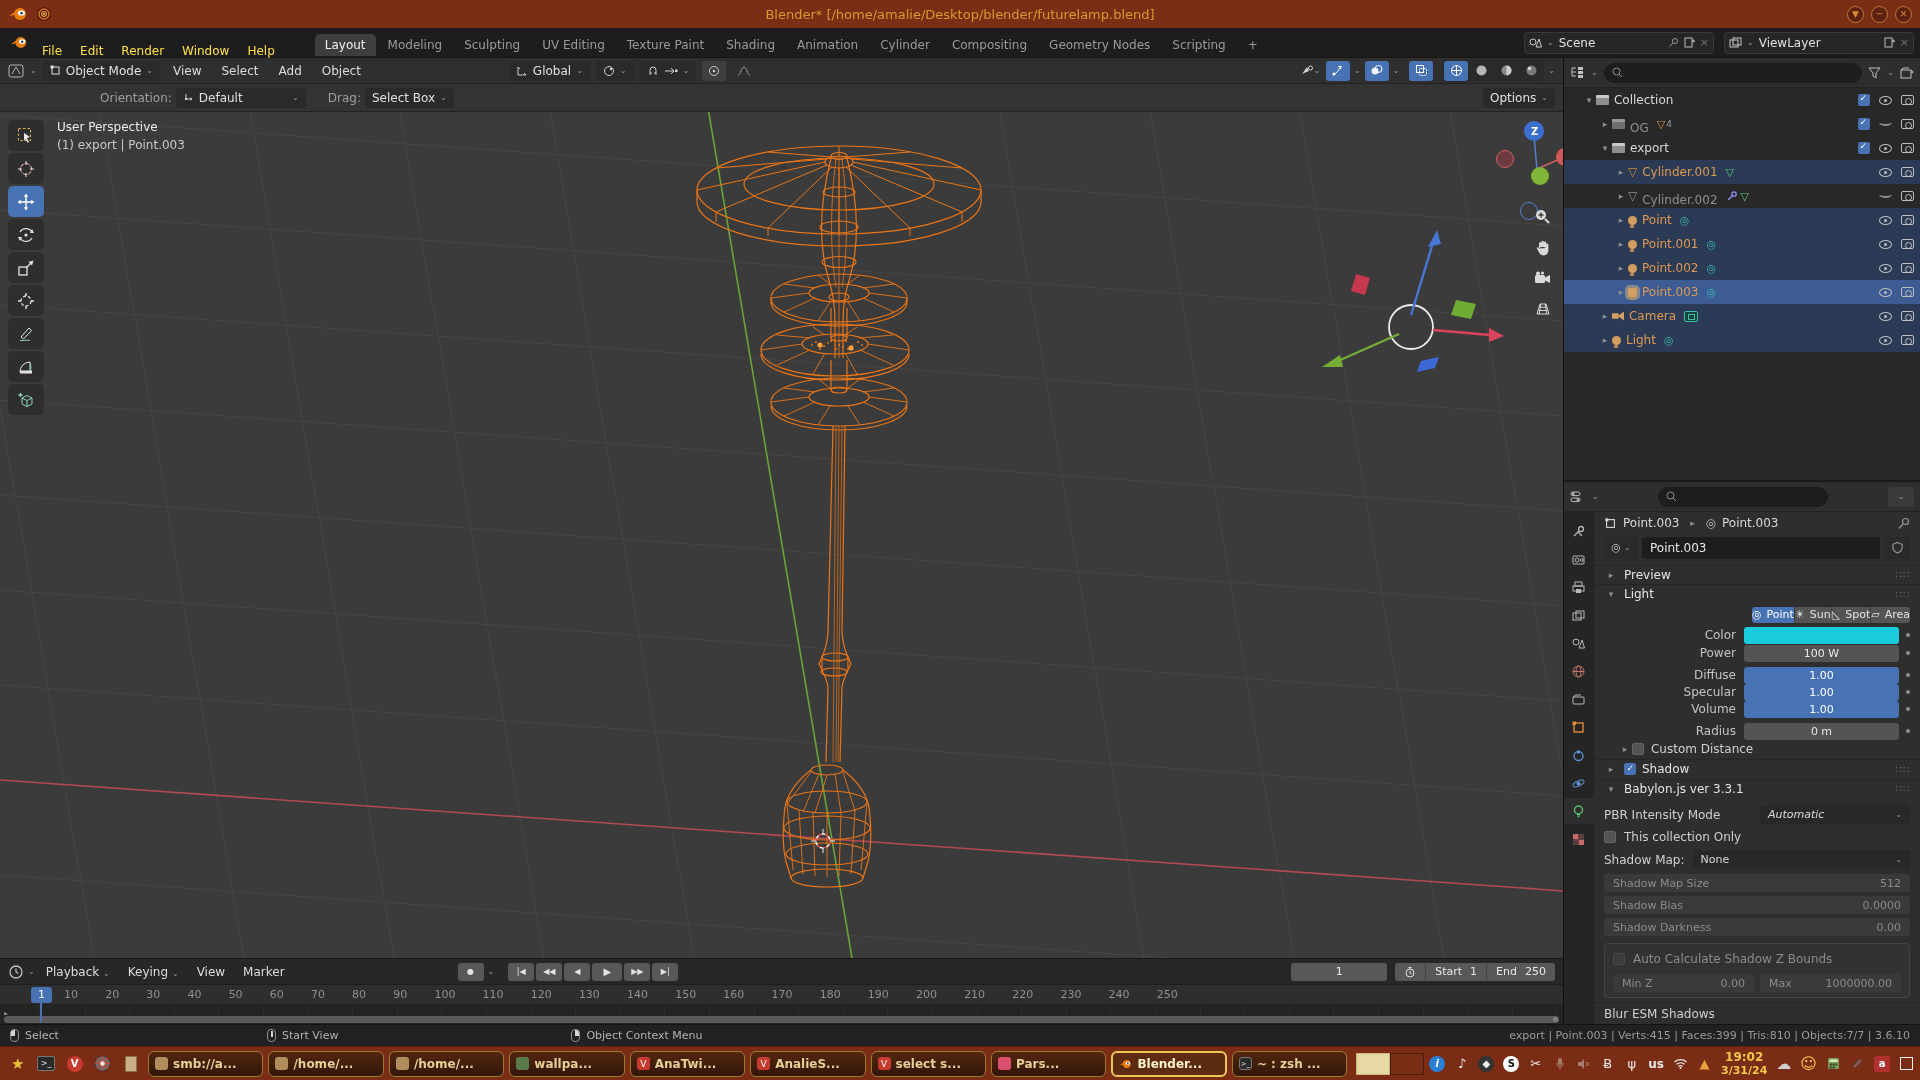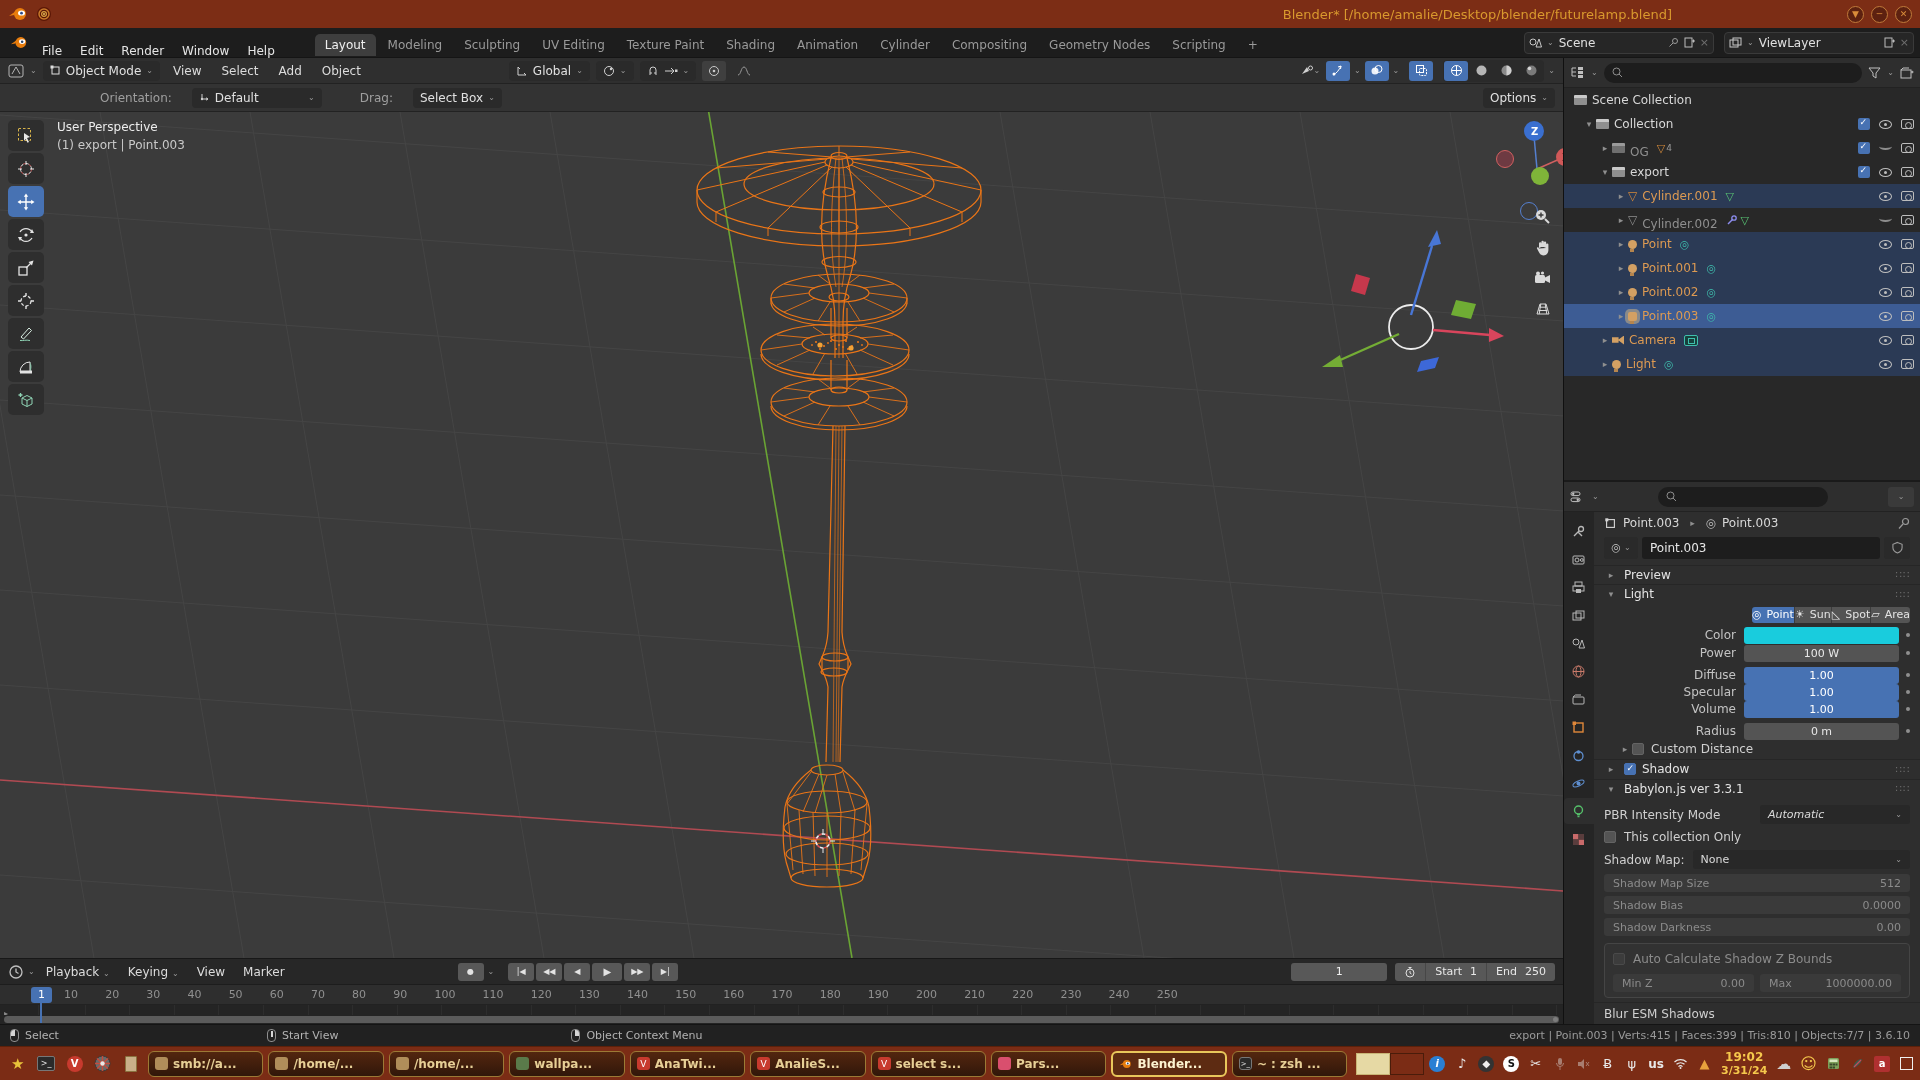--- a/index.html
+++ b/index.html
@@ -3,42 +3,42 @@
 <meta charset="utf-8">
 <style>
   * { margin:0; padding:0; box-sizing:border-box; }
   html,body { width:1920px; height:1080px; overflow:hidden; background:#000; }
   body { font-family:"DejaVu Sans","Liberation Sans",sans-serif; font-size:12px; color:#d0d0d0; }
   #root { position:relative; width:1920px; height:1080px; background:#1d1d1d; display:flex; flex-direction:column; }
 
   
   .titlebar { height:28px; background:#7c2d15; display:flex; align-items:center; padding:0 8px; flex:0 0 auto; }
   .tb-icons { display:flex; gap:8px; align-items:center; width:240px; }
-  .tb-title { flex:1; text-align:right; color:#d9992e; font-size:13px; }
+  .tb-title { flex:1; text-align:center; color:#d9992e; font-size:13px; }
   .tb-ctrls { width:240px; display:flex; justify-content:flex-end; gap:7px; }
   .wbtn { width:17px; height:17px; border-radius:50%; background:#5d2110; border:1px solid #c07a3a; color:#d98c3a; font-size:9px; line-height:15px; text-align:center; }
 
   
   .menubar { height:30px; background:#1d1d1d; display:flex; align-items:center; padding:0 6px; gap:2px; border-bottom:1px solid #151515; }
-  .menu-item { padding:3px 8px; color:#e5e5e5; border-radius:3px;margin-top:16px; }
+  .menu-item { padding:3px 8px; color:#fde047; border-radius:3px;margin-top:16px; }
   .wtab { padding:4px 10px; color:#9a9a9a; border-radius:5px 5px 0 0; margin-top:4px; }
   .wtab.active { background:#3e3e3e; color:#f0f0f0; }
   .mb-right { margin-left:auto; display:flex; gap:10px; align-items:center; }
   .selector { display:flex; align-items:center; background:#262626; border:1px solid #3a3a3a; border-radius:4px; height:22px; padding:0 4px; gap:5px; width:190px; }
   .selector .sel-label { flex:1; color:#e0e0e0; }
   .dim-x { color:#6f6f6f; font-size:11px; }
 
   
   .main { flex:1; display:flex; min-height:0; }
   .left-col { width:1578px; display:flex; flex-direction:column; border-right:1px solid #101010; }
   .right-col { flex:1; display:flex; flex-direction:column; background:#282828; }
 
   
   .vp-header { height:26px; background:#2f2f2f; display:flex; align-items:center; padding:0 8px; gap:6px; border-bottom:1px solid #222; }
-  .vp-tools { height:28px; background:#333333; display:flex; align-items:center; padding:0 8px; gap:20px; border-bottom:1px solid #222; }
+  .vp-tools { height:28px; background:#333333; display:flex; align-items:center; padding:0 8px; gap:4px; border-bottom:1px solid #222; }
   .hbtn { display:flex; align-items:center; gap:5px; background:#2a2a2a; border-radius:4px; height:20px; padding:0 7px; color:#e0e0e0; }
   .hmenu { padding:2px 7px; color:#dcdcdc; }
   .chev { font-size:8px; color:#9a9a9a; }
   .icbtn { width:24px; height:20px; border-radius:3px; display:flex; align-items:center; justify-content:center; color:#c9c9c9; }
   .icbtn.blue { background:#4772b3; color:#fff; }
   .lbl-dim { color:#9f9f9f; }
 
   
   .vp3d { position:relative; flex:1; background:#3b3b3b; overflow:hidden; }
   .overlay-txt { position:absolute; left:57px; top:6px; line-height:18px; }
@@ -817,24 +817,20 @@
           </span>
           <span class="chev">⌄</span>
           <span>
             <svg width="14" height="12" viewBox="0 0 14 12">
                 <rect x="1" y="3" width="10" height="8" fill="none" stroke="#c0c0c0"></rect>
                 <path d="M1 3 L3 1 H9 M11 5 h2.5 M12.2 3.8 v2.5" stroke="#c0c0c0" fill="none"></path>
               </svg>
           </span>
         </div>
 
-        <div class="orow" style="padding-left:10px;">
-          <span class="oi-coll"></span>
-          <span class="olabel">Scene Collection</span>
-        </div>
         <div class="orow" style="padding-left:18px;">
           <span class="arr">▾</span>
           <span class="oi-coll"></span>
           <span class="olabel">Collection</span>
           <span class="octrl">
             <span class="i-check"></span>
             <span class="i-eye"></span>
             <span class="i-cam"></span>
           </span>
         </div>

